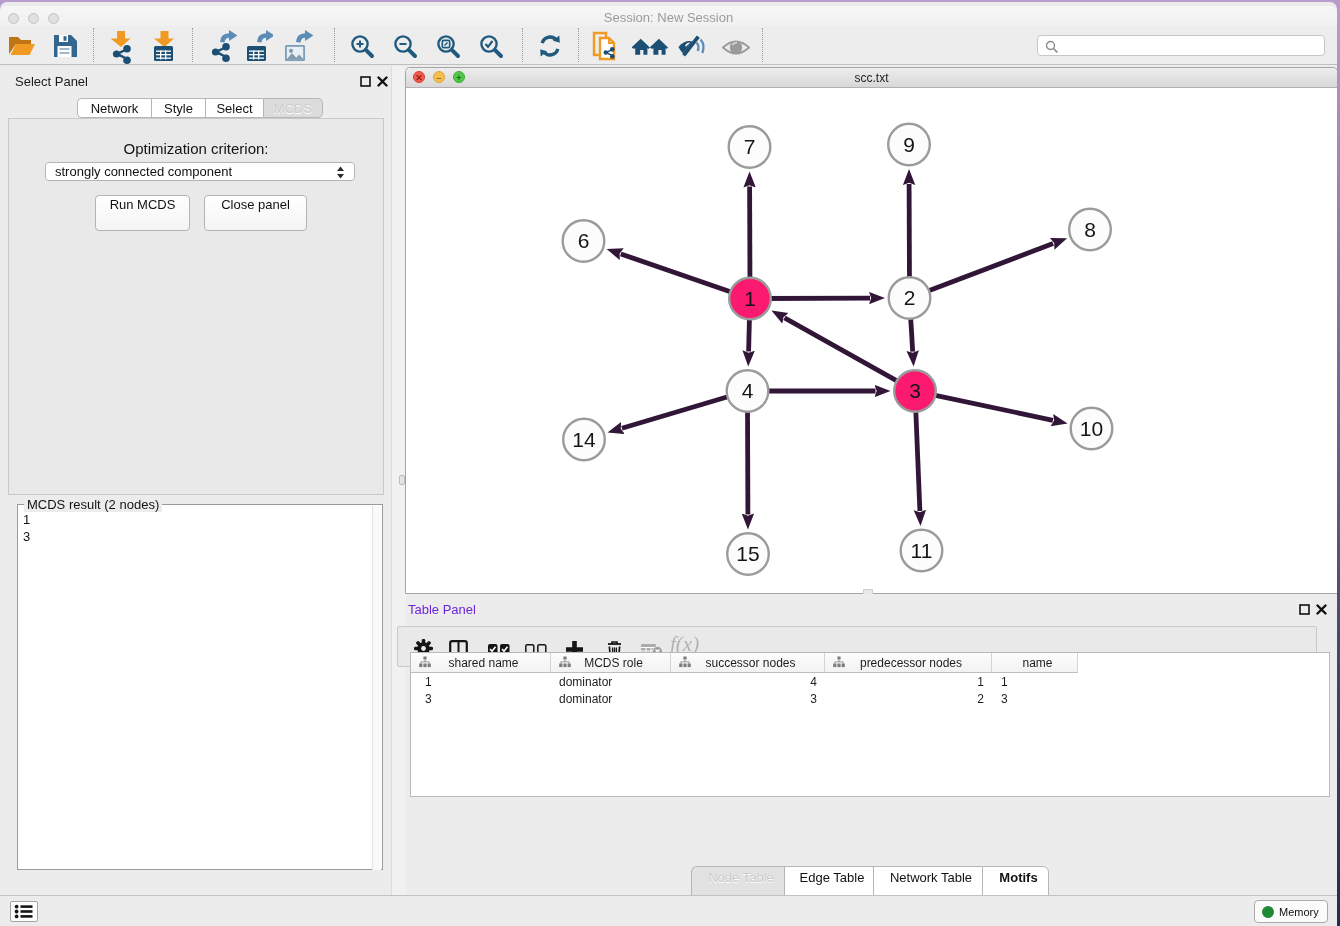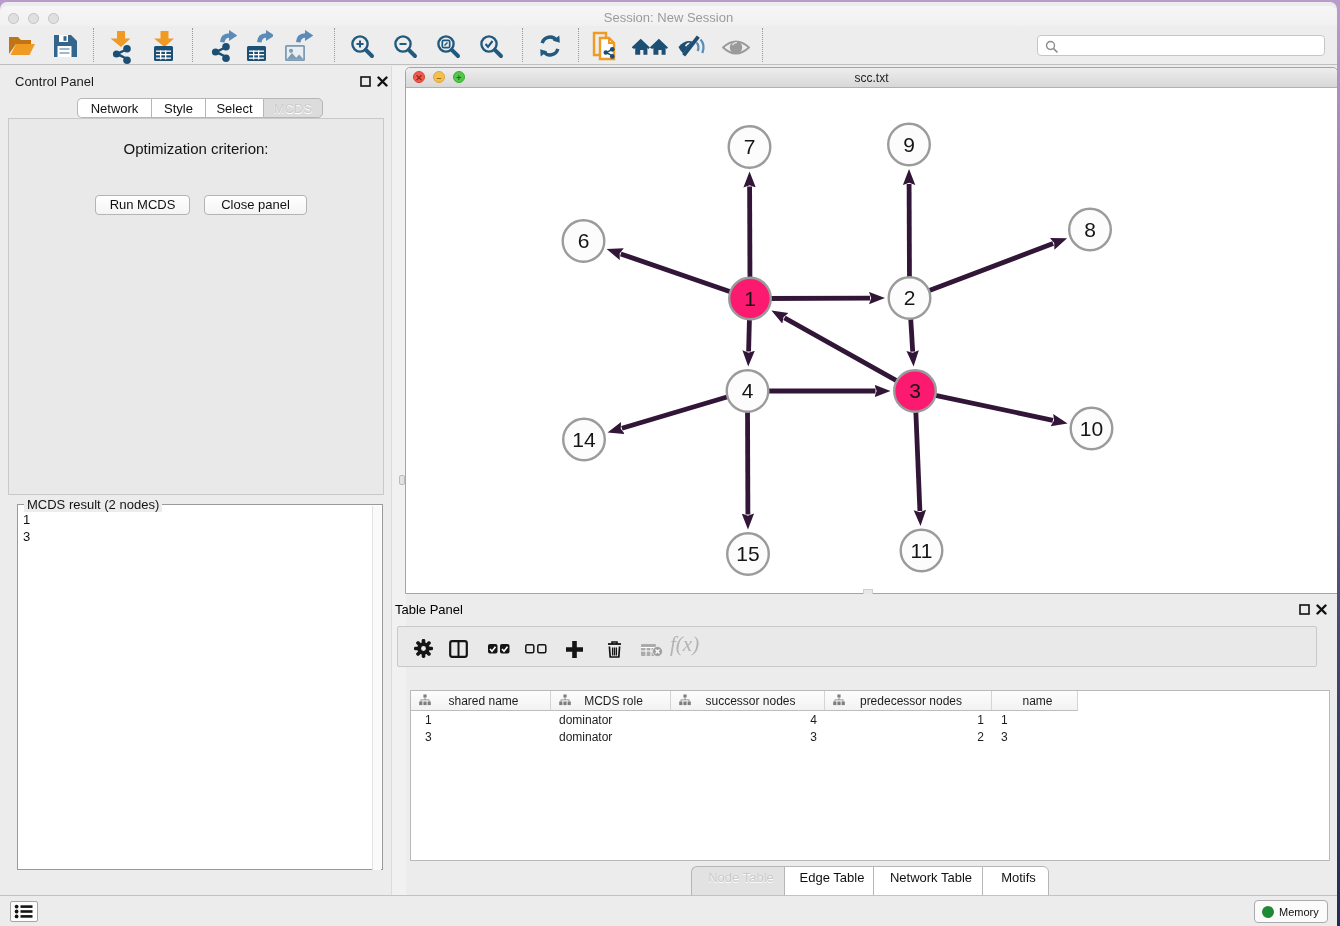--- a/index.html
+++ b/index.html
@@ -11,36 +11,36 @@
 .tsep{position:absolute;top:2px;height:34px;width:0;border-left:1px dotted #9a9a9a;}
 .ticon{position:absolute;top:0;}
 #search{position:absolute;left:1037px;top:9px;width:288px;height:21px;background:#fff;border:1px solid #c6c6c6;border-radius:4px;}
 
 #cp-title{position:absolute;left:15px;top:72px;font-size:13px;color:#1b1b1b;}
 .tabrow{position:absolute;height:20px;font-size:13px;}
 .tabseg{position:absolute;top:0;height:20px;background:#fff;border:1px solid #b6b6b6;border-right:none;color:#111;text-align:center;line-height:19px;}
 #mcdspanel{position:absolute;left:8px;top:116px;width:376px;height:377px;background:#e9e9e9;border:1px solid #c9c9c9;}
 #optlabel{position:absolute;left:0;top:21px;width:100%;text-align:center;font-size:15px;color:#141414;}
 #dropdown{position:absolute;left:36px;top:43px;width:310px;height:19px;background:#fff;border:1px solid #b4b4b4;border-radius:4px;font-size:13px;color:#111;line-height:17px;padding-left:9px;}
-.btn{position:absolute;top:76px;height:20px;background:linear-gradient(#ffffff,#f4f4f4);border:1px solid #b4b4b4;border-radius:4px;font-size:13px;color:#111;text-align:center;line-height:18px;}
+.btn{position:absolute;top:76px;height:36px;background:linear-gradient(#ffffff,#f4f4f4);border:1px solid #b4b4b4;border-radius:4px;font-size:13px;color:#111;text-align:center;line-height:18px;}
 #fieldset{position:absolute;left:17px;top:502px;width:366px;height:366px;background:#fff;border:1px solid #9a9a9a;}
 #fslegend{position:absolute;left:6px;top:-8px;background:#ececec;padding:0 3px;font-size:13px;color:#141414;}
 #fsbar{position:absolute;right:1px;top:1px;width:9px;height:364px;background:#fafafa;border-left:1px solid #e2e2e2;}
 
 #divider{position:absolute;left:391px;top:64px;width:15px;height:829px;background:#f1f1f1;border-left:1px solid #dcdcdc;}
 #grip{position:absolute;left:399px;top:473px;width:6px;height:10px;background:#e3e3e3;border:1px solid #bbb;border-radius:2px;}
 
 #netwin{position:absolute;left:405px;top:65px;width:933px;height:527px;background:#fff;border:1px solid #a5a5a5;border-radius:5px 5px 0 0;}
 #nettitle{position:absolute;left:0;top:0;width:100%;height:20px;background:linear-gradient(#ededed,#d8d8d8);border-bottom:1px solid #b1b1b1;border-radius:5px 5px 0 0;}
 .mdot{position:absolute;top:3px;width:12px;height:12px;border-radius:50%;font-size:9px;line-height:12px;text-align:center;font-weight:bold;}
 #netname{position:absolute;top:3px;width:100%;text-align:center;font-size:12px;color:#222;}
 
-#tp-title{position:absolute;left:395px;top:600px;font-size:13px;color:#000000;}
+#tp-title{position:absolute;left:408px;top:600px;font-size:13px;color:#6d28d9;}
 #tptoolbar{position:absolute;left:397px;top:624px;width:920px;height:41px;background:#e9e9e9;border:1px solid #c9c9c9;border-radius:2px;}
-#tblbox{position:absolute;left:410px;top:688px;width:920px;height:171px;background:#fff;border:1px solid #b9b9b9;}
+#tblbox{position:absolute;left:410px;top:650px;width:920px;height:145px;background:#fff;border:1px solid #b9b9b9;}
 .th{position:absolute;top:0;height:20px;background:linear-gradient(#fdfdfd,#f2f2f2);border-right:1px solid #d4d4d4;border-bottom:1px solid #bdbdbd;font-size:12px;color:#1d1d1d;text-align:center;line-height:20px;padding-left:6px;}
 .td{position:absolute;font-size:12px;color:#1d1d1d;height:16px;line-height:16px;}
 
 .btab{position:absolute;top:864px;height:38px;background:#fff;border:1px solid #b6b6b6;border-right:none;font-size:13px;color:#111;text-align:center;line-height:21px;padding-left:6px;}
 
 #statusbar{position:absolute;left:0;top:893px;width:1337px;height:31px;background:#ececec;border-top:1px solid #c2c2c2;}
 #membtn{position:absolute;left:1254px;top:4px;width:74px;height:23px;background:#fbfbfb;border:1px solid #ababab;border-radius:4px;font-size:11px;color:#111;}
 #listbtn{position:absolute;left:10px;top:5px;width:28px;height:21px;background:#fdfdfd;border:1px solid #a5a5a5;border-radius:2px;}
 </style></head><body>
 <div id="app">
@@ -201,35 +201,39 @@
         <circle cx="14" cy="9.5" r="6.2" fill="#9a9a9a"></circle>
         <path d="M10.5 7 q1.5 -2.5 4.5 -2.5" stroke="#d9d9d9" stroke-width="1.6" fill="none"></path>
       </svg>
       <div class="tsep" style="left:762px;"></div>
       <div id="search"></div>
       <svg style="position:absolute;left:1045px;top:14px;" width="14" height="14" viewBox="0 0 14 14">
         <circle cx="5.5" cy="5.5" r="4" fill="none" stroke="#8b8b8b" stroke-width="1.4"></circle>
         <line x1="8.6" y1="8.6" x2="12.5" y2="12.5" stroke="#8b8b8b" stroke-width="1.6"></line>
       </svg>
     </div>
- <div id="cp-title">Control Panel</div>
+ <div id="cp-title">Select Panel</div>
  <svg style="position:absolute;left:360px;top:74px;" width="11" height="11" viewBox="0 0 11 11">
       <rect x="1" y="1" width="9" height="9" fill="none" stroke="#111" stroke-width="1.6"></rect>
     </svg>
     <svg style="position:absolute;left:377px;top:74px;" width="11" height="11" viewBox="0 0 11 11">
       <path d="M1.5 1.5 L9.5 9.5 M9.5 1.5 L1.5 9.5" stroke="#111" stroke-width="2.4" stroke-linecap="round"></path>
     </svg>
  <div class="tabrow" style="left:77px;top:96px;">
    <div class="tabseg" style="left:0;width:74px;border-radius:5px 0 0 5px;">Network</div>
    <div class="tabseg" style="left:74px;width:54px;">Style</div>
    <div class="tabseg" style="left:128px;width:58px;">Select</div>
    <div class="tabseg" style="left:186px;width:60px;background:#dcdcdc;border-right:1px solid #b6b6b6;border-radius:0 5px 5px 0;color:#cccccc;text-shadow:0 1px 0 #fff;">MCDS</div>
  </div>
  <div id="mcdspanel">
    <div id="optlabel">Optimization criterion:</div>
+   <div id="dropdown">strongly connected component<svg style="position:absolute;right:9px;top:3px;" width="9" height="13" viewBox="0 0 9 13">
+          <path d="M4.5 0.5 L8 5 H1 Z" fill="#2b2b2b"></path>
+          <path d="M4.5 12.5 L1 8 h7 Z" fill="#2b2b2b"></path>
+        </svg></div>
    <div class="btn" style="left:86px;width:95px;">Run MCDS</div>
    <div class="btn" style="left:195px;width:103px;">Close panel</div>
  </div>
  <div id="fieldset">
    <div id="fslegend">MCDS result (2 nodes)</div>
    <div style="position:absolute;left:5px;top:6px;font-size:13px;color:#111;line-height:17px;">1<br>3</div>
    <div id="fsbar"></div>
  </div>
  <div id="divider"></div>
     <div id="grip"></div>
@@ -395,21 +399,21 @@
       <div class="td" style="left:590px;top:21px;">1</div>
       <div class="td" style="left:14px;top:38px;">3</div>
       <div class="td" style="left:148px;top:38px;">dominator</div>
       <div class="td" style="left:260px;top:38px;width:146px;text-align:right;">3</div>
       <div class="td" style="left:414px;top:38px;width:159px;text-align:right;">2</div>
       <div class="td" style="left:590px;top:38px;">3</div>
     </div>
  <div class="btab" style="left:691px;width:93px;background:#e2e2e2;color:#cacaca;text-shadow:0 1px 0 #fff;border-radius:6px 0 0 6px;">Node Table</div>
  <div class="btab" style="left:784px;width:89px;">Edge Table</div>
  <div class="btab" style="left:873px;width:109px;">Network Table</div>
- <div class="btab" style="left:982px;width:67px;border-right:1px solid #b6b6b6;border-radius:0 6px 6px 0;">Motifs</div>
+ <div class="btab" style="left:982px;width:67px;border-right:1px solid #b6b6b6;border-radius:0 6px 6px 0;font-weight:bold;">Motifs</div>
  <div id="statusbar">
    <div id="listbtn">
         <svg width="20" height="15" viewBox="0 0 20 15" style="position:absolute;left:3px;top:2px;">
           <g fill="#151515">
             <circle cx="2.6" cy="2.6" r="1.9"></circle>
             <circle cx="2.6" cy="7.5" r="1.9"></circle>
             <circle cx="2.6" cy="12.4" r="1.9"></circle>
             <rect x="6.5" y="1.3" width="12" height="2.6"></rect>
             <rect x="6.5" y="6.2" width="12" height="2.6"></rect>
             <rect x="6.5" y="11.1" width="12" height="2.6"></rect>

